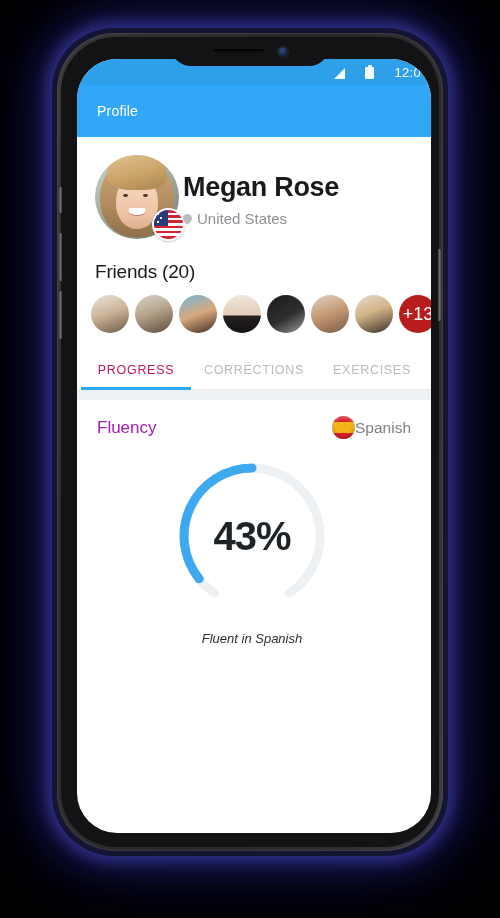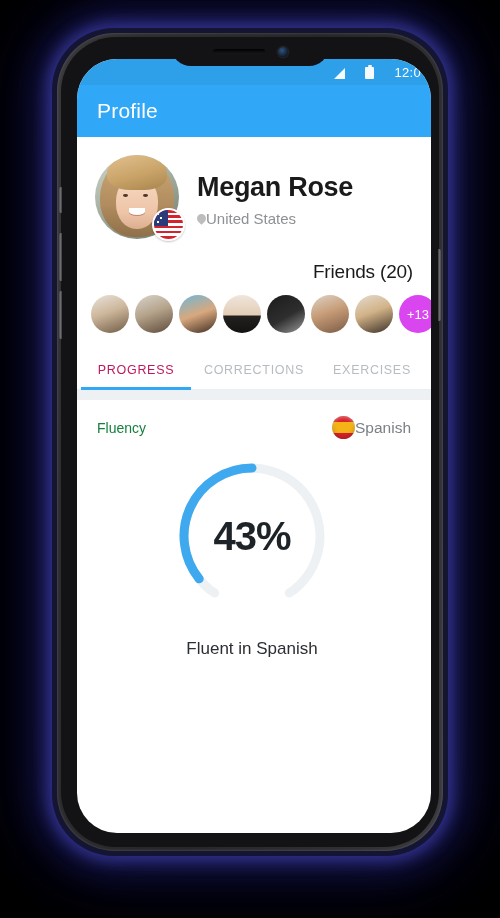--- a/index.html
+++ b/index.html
@@ -108,21 +108,21 @@
              background: radial-gradient(circle at 40% 35%, #31527e 0%, #16283f 55%, #090d16 100%);
              box-shadow: 0 0 0 1.5px #202024; }
 
   
   .appbar {
     height: 52px; background: #30a7f7;
     display: flex; align-items: center;
     padding-left: 20px;
     box-shadow: 0 1px 3px rgba(0,0,0,0.10);
   }
-  .appbar-title { color: #fff; font-size: 21px; font-weight: 500; letter-spacing: .2px; }
+  .appbar-title { color: #fff; font-size: 14px; font-weight: 500; letter-spacing: .2px; }
 
   
   .card { background: #fff; }
 
   .profile-row { display: flex; align-items: center; padding: 18px 18px 8px 18px; }
 
   .avatar-wrap { position: relative; width: 84px; height: 84px; flex: none; }
   .avatar {
     width: 84px; height: 84px; border-radius: 50%;
     overflow: hidden;
@@ -162,41 +162,41 @@
   .flag-us .canton::after {
     content:"";
     position:absolute; inset:10%;
     background:
       radial-gradient(circle, #fff 38%, transparent 40%) 0 0/50% 34%,
       radial-gradient(circle, #fff 38%, transparent 40%) 50% 50%/50% 34%,
       radial-gradient(circle, #fff 38%, transparent 40%) 0 100%/50% 34%;
     background-repeat: no-repeat;
   }
 
-  .profile-text { margin-left: 18px; padding-top: 6px; }
+  .profile-text { margin-left: 4px; padding-top: 6px; }
   .pname { font-size: 27px; font-weight: bold; color: #1a1a1a; letter-spacing: -0.3px; line-height: 1.05; }
-  .ploc  { display:flex; align-items:center; margin-top: 8px; }
+  .ploc  { display:flex; align-items:center; gap:5px; margin-top: 8px; }
   .pin-icon { width: 9px; height: 9px; position: relative; flex: none; }
   .pin-icon::before {
     content:""; position:absolute; left:0; top:0; width:9px; height:9px;
     background:#bdbdbd;
     border-radius: 50% 50% 50% 0;
     transform: rotate(-45deg);
   }
   .ploc-text { font-size: 15px; color: #8d9094; }
 
   
-  .friends-title { font-size: 19px; color: #1a1a1a; padding: 14px 18px 0 18px; letter-spacing: -0.2px; text-align: right; }
+  .friends-title { font-size: 19px; color: #1a1a1a; padding: 14px 18px 0 18px; letter-spacing: -0.2px; }
   .friends-row { display: flex; gap: 6px; padding: 12px 14px 16px 14px; }
   .f-av { width: 38px; height: 38px; border-radius: 50%; flex: none; overflow:hidden; position: relative; }
   .f-more {
     width: 38px; height: 38px; border-radius: 50%; flex: none;
-    background: #d946ef; color: #fff;
+    background: #b91c1c; color: #fff;
     display: flex; align-items: center; justify-content: center;
-    font-size: 13px; font-weight: 500;
+    font-size: 18px; font-weight: 500;
   }
 
   
   .tabs { display: flex; background: #fff; border-bottom: 1px solid #eceff1; }
   .tab {
     flex: 1; text-align: center;
     padding: 14px 0 12px 0;
     font-size: 12.5px; letter-spacing: .7px;
     color: #b6bcc2;
     position: relative;
@@ -207,40 +207,40 @@
     height: 3px; background: #30a7f7;
   }
 
   .gap { height: 10px; background: #eef1f4; }
 
   
   .fluency-head {
     display:flex; align-items:center; justify-content:space-between;
     padding: 16px 20px 4px 20px;
   }
-  .fl-label { font-size: 14px; color: #15803d; }
+  .fl-label { font-size: 17px; color: #a21caf; }
   .fl-lang { display:flex; align-items:center; }
   .flag-es {
     width: 23px; height: 23px; border-radius: 50%;
     background: linear-gradient(180deg,
       #d8232a 0 25%, #f6b318 25% 75%, #d8232a 75% 100%);
     box-shadow: inset 0 -2px 4px rgba(0,0,0,0.22), inset 0 2px 3px rgba(255,255,255,0.30);
     flex: none;
   }
   .fl-lang-text { font-size: 15.5px; color: #7c8186; }
 
   .ring-wrap { display:flex; flex-direction:column; align-items:center; padding: 14px 4px 0 0; }
   .ring { position: relative; width: 158px; height: 158px; }
   .ring svg { display:block; }
   .ring-pct {
     position: absolute; inset: 0;
     display:flex; align-items:center; justify-content:center;
     font-size: 40px; font-weight: bold; color: #1d2327; letter-spacing: -1px;
   }
-  .ring-caption { margin-top: 24px; font-size: 17px; color: #2b2f33; }
+  .ring-caption { margin-top: 16px; font-size: 13px; color: #2b2f33; font-style: italic; }
 </style>
 </head>
 <body>
 
 <div class="glow"></div>
 
 <div class="phone">
   <div class="phone-inner">
 
     <div class="btn-side btn-mute"></div>

